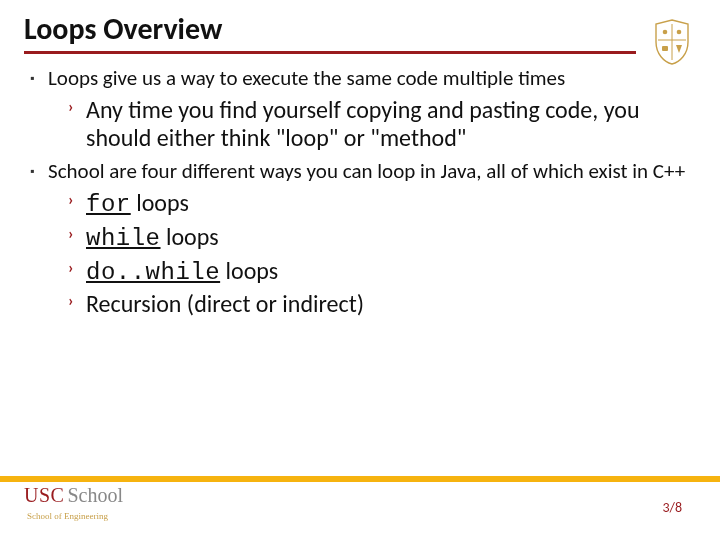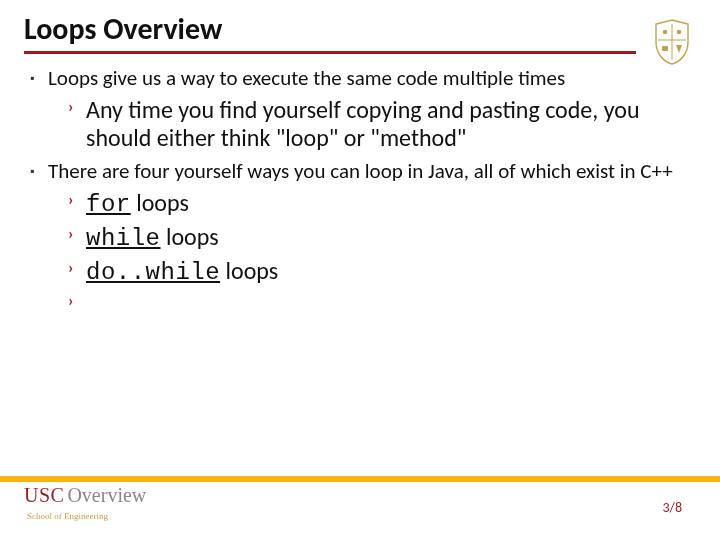--- a/index.html
+++ b/index.html
@@ -165,46 +165,47 @@
       <div class="marker">▪</div>
       <div class="text">Loops give us a way to execute the same code multiple times</div>
     </div>
     <div class="bullet-2">
       <div class="marker">›</div>
       <div class="text">Any time you find yourself copying and pasting code, you should either think "loop" or "method"</div>
     </div>
 
     <div class="bullet-1 group-spacing">
       <div class="marker">▪</div>
-      <div class="text">There are four yourself ways you can loop in Java, all of which exist in C++</div>
+      <div class="text">School are four different ways you can loop in Java, all of which exist in C++</div>
     </div>
     <div class="bullet-2">
       <div class="marker">›</div>
       <div class="text"><span class="code">for</span><span> loops</span></div>
     </div>
     <div class="bullet-2">
       <div class="marker">›</div>
       <div class="text"><span class="code">while</span><span> loops</span></div>
     </div>
     <div class="bullet-2">
       <div class="marker">›</div>
       <div class="text"><span class="code">do..while</span><span> loops</span></div>
     </div>
     <div class="bullet-2">
       <div class="marker">›</div>
+      <div class="text">Recursion (direct or indirect)</div>
     </div>
 
   </div>
 
   <div class="footer">
     <div class="gold-bar"></div>
     <div class="footer-main">
       <div class="logo-block">
         <div class="logo">
           <span class="logo-usc">USC</span>
-            <span class="logo-viterbi">Overview</span>
+            <span class="logo-viterbi">School</span>
         </div>
         <div class="logo-sub">School of Engineering</div>
       </div>
       <div class="page-num">3/8</div>
     </div>
   </div>
 </div>
 
 </body></html>

